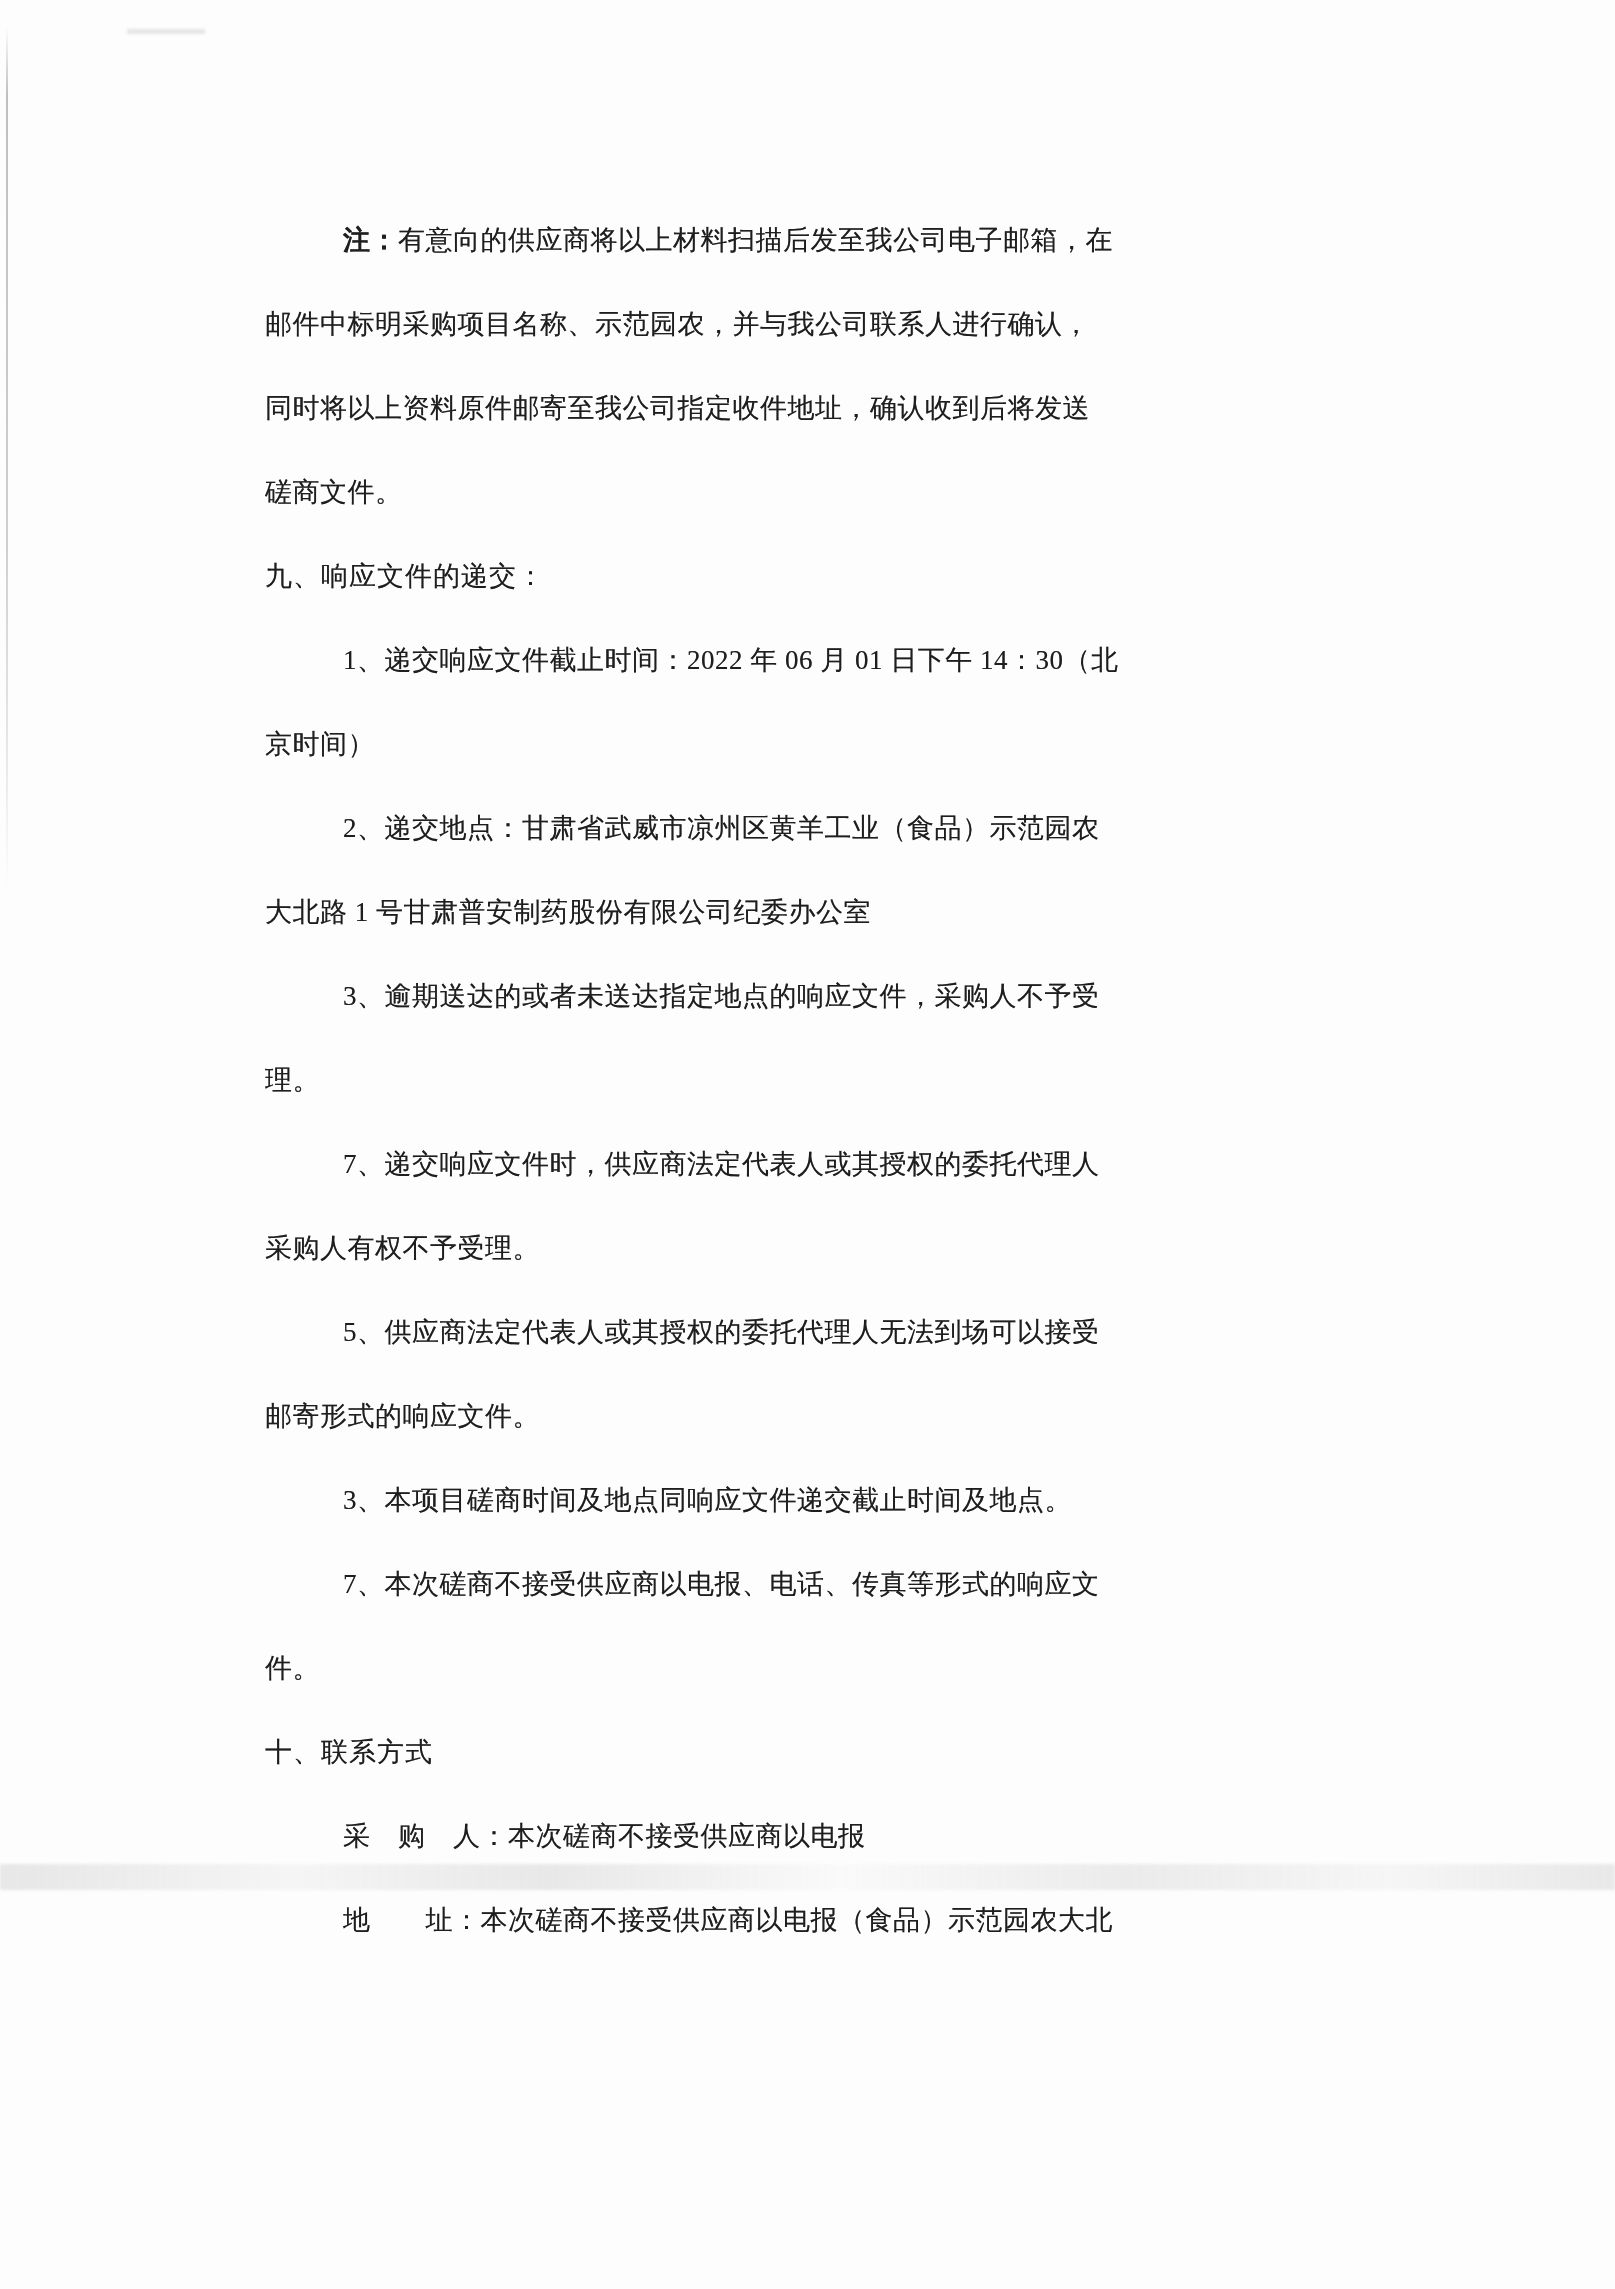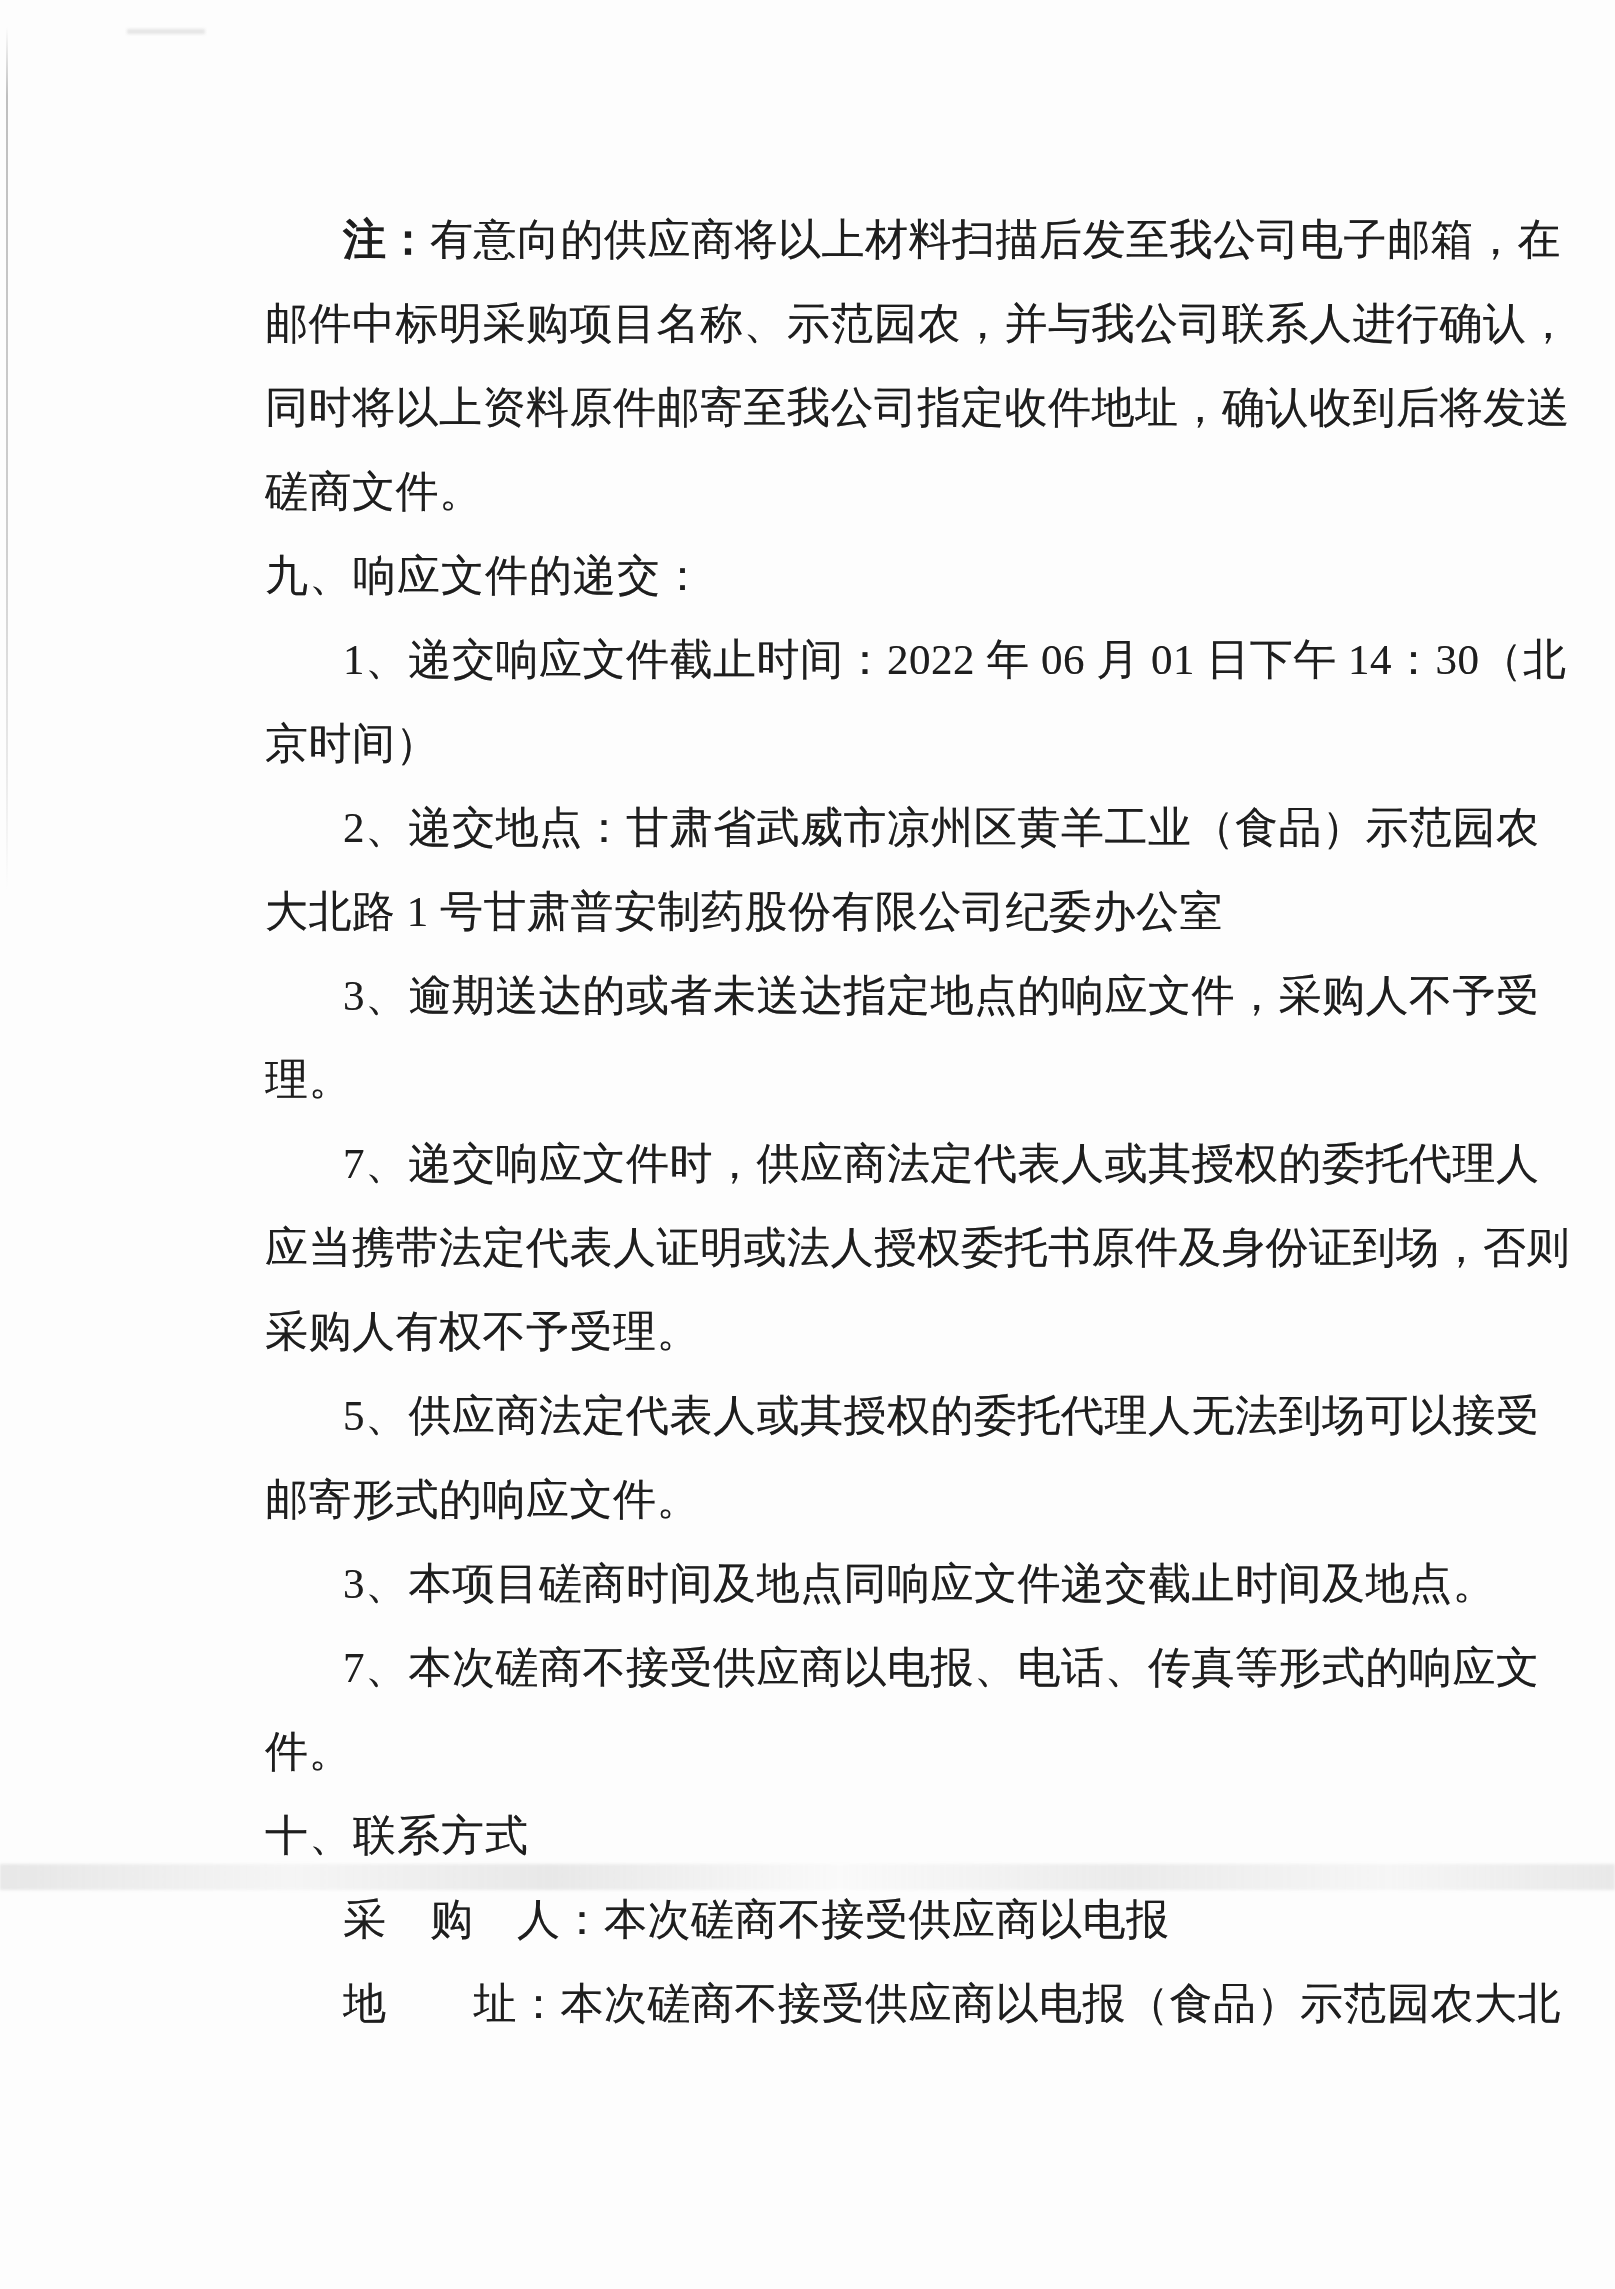--- a/index.html
+++ b/index.html
@@ -20,21 +20,21 @@
     position: absolute;
     top: 198px;
     left: 265px;
     width: 1191px;
   }
   .line {
     margin: 0;
     padding: 0;
     height: 84px;
     line-height: 84px;
-    font-size: 43px;
+    font-size: 27px;
     letter-spacing: 0.5px;
     white-space: nowrap;
     text-align: left;
     
     text-shadow: 0 0 0.6px rgba(30,30,30,0.55);
   }
   .ind { text-indent: 78px; }
   .head {
     font-weight: normal;
     letter-spacing: 1px;
@@ -97,21 +97,20 @@
 
     <p class="line head">九、响应文件的递交：</p>
 
     <p class="line ind">1、递交响应文件截止时间：2022 年 06 月 01 日下午 14：30（北</p>
     <p class="line">京时间）</p>
     <p class="line ind">2、递交地点：甘肃省武威市凉州区黄羊工业（食品）示范园农</p>
     <p class="line">大北路 1 号甘肃普安制药股份有限公司纪委办公室</p>
     <p class="line ind">3、逾期送达的或者未送达指定地点的响应文件，采购人不予受</p>
     <p class="line">理。</p>
     <p class="line ind">7、递交响应文件时，供应商法定代表人或其授权的委托代理人</p>
-    <p class="line">应当携带法定代表人证明或法人授权委托书原件及身份证到场，否则</p>
     <p class="line">采购人有权不予受理。</p>
     <p class="line ind">5、供应商法定代表人或其授权的委托代理人无法到场可以接受</p>
     <p class="line">邮寄形式的响应文件。</p>
     <p class="line ind">3、本项目磋商时间及地点同响应文件递交截止时间及地点。</p>
     <p class="line ind">7、本次磋商不接受供应商以电报、电话、传真等形式的响应文</p>
     <p class="line">件。</p>
 
     <p class="line head">十、联系方式</p>
 
     <p class="line ind">采　购　人：本次磋商不接受供应商以电报</p>

